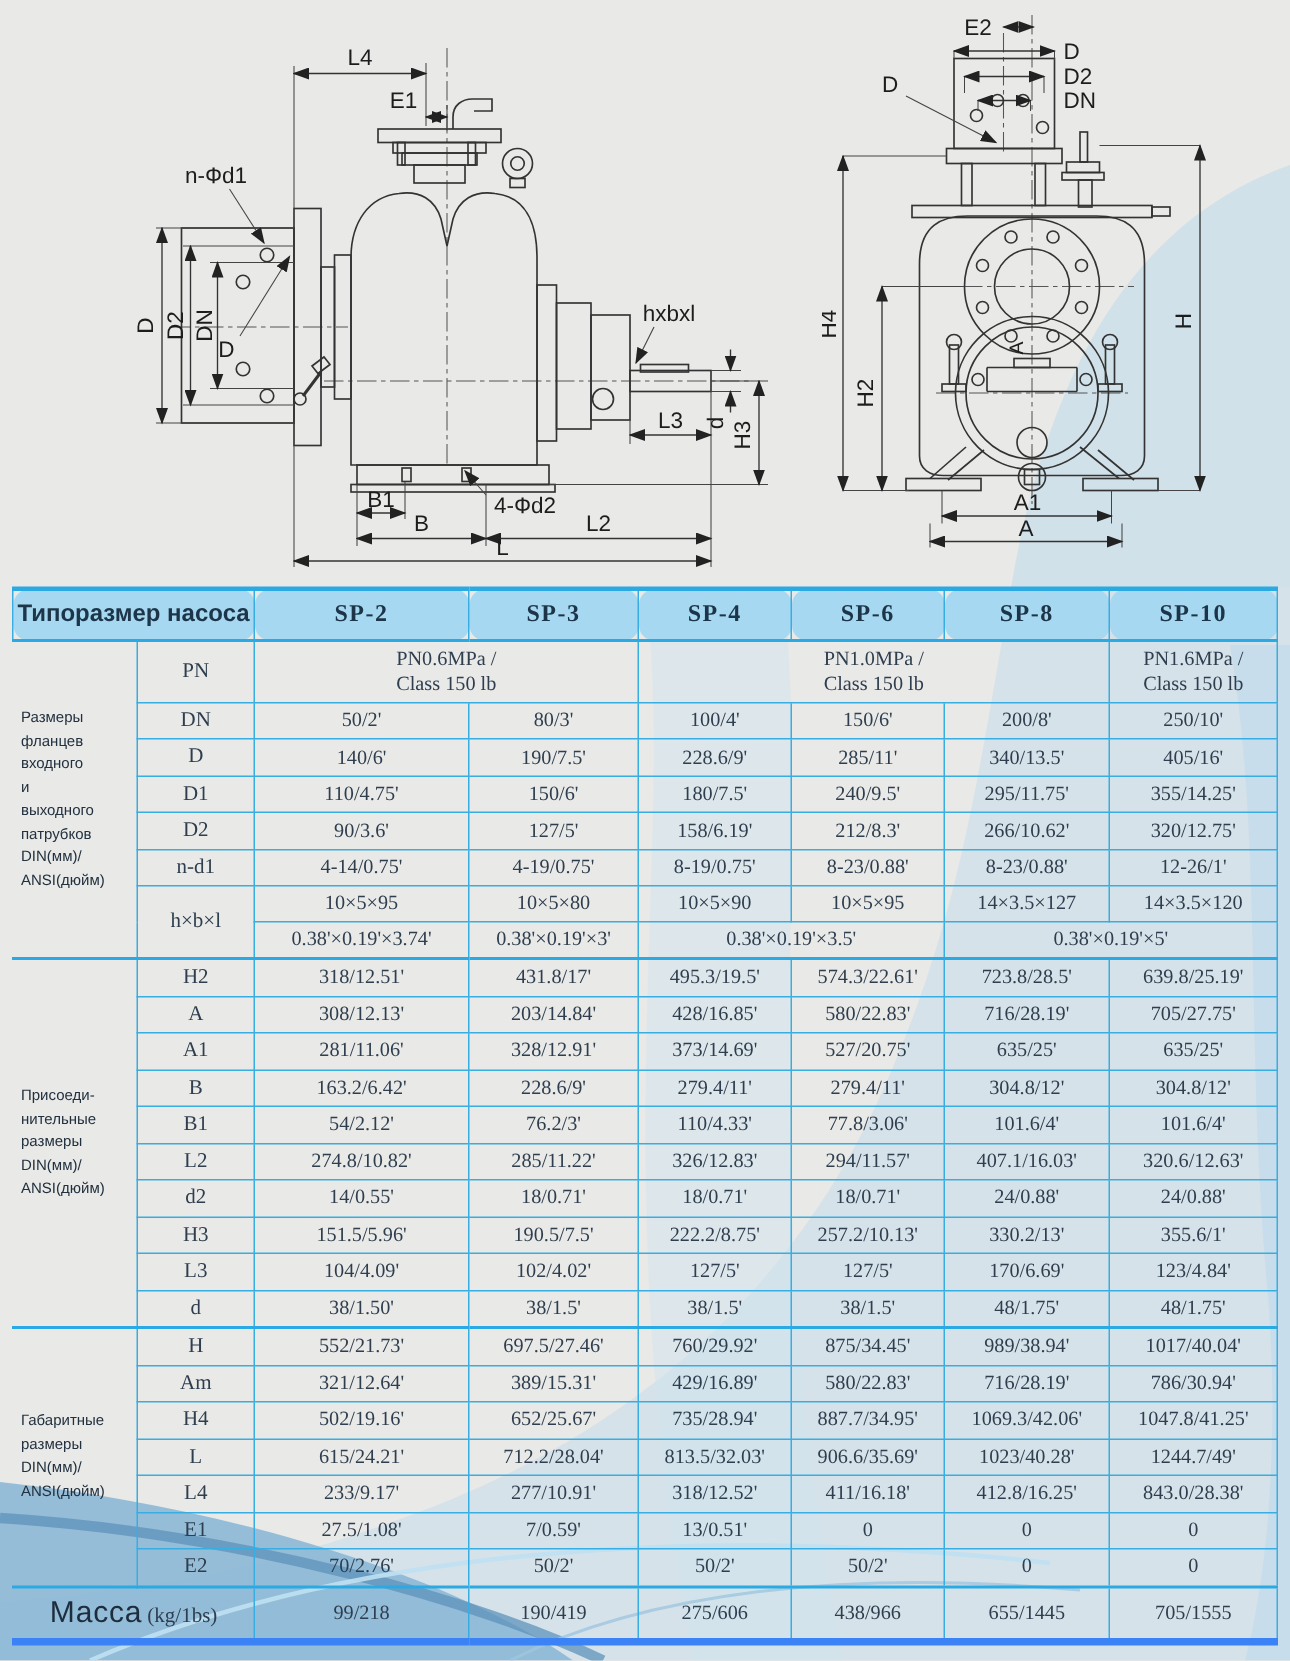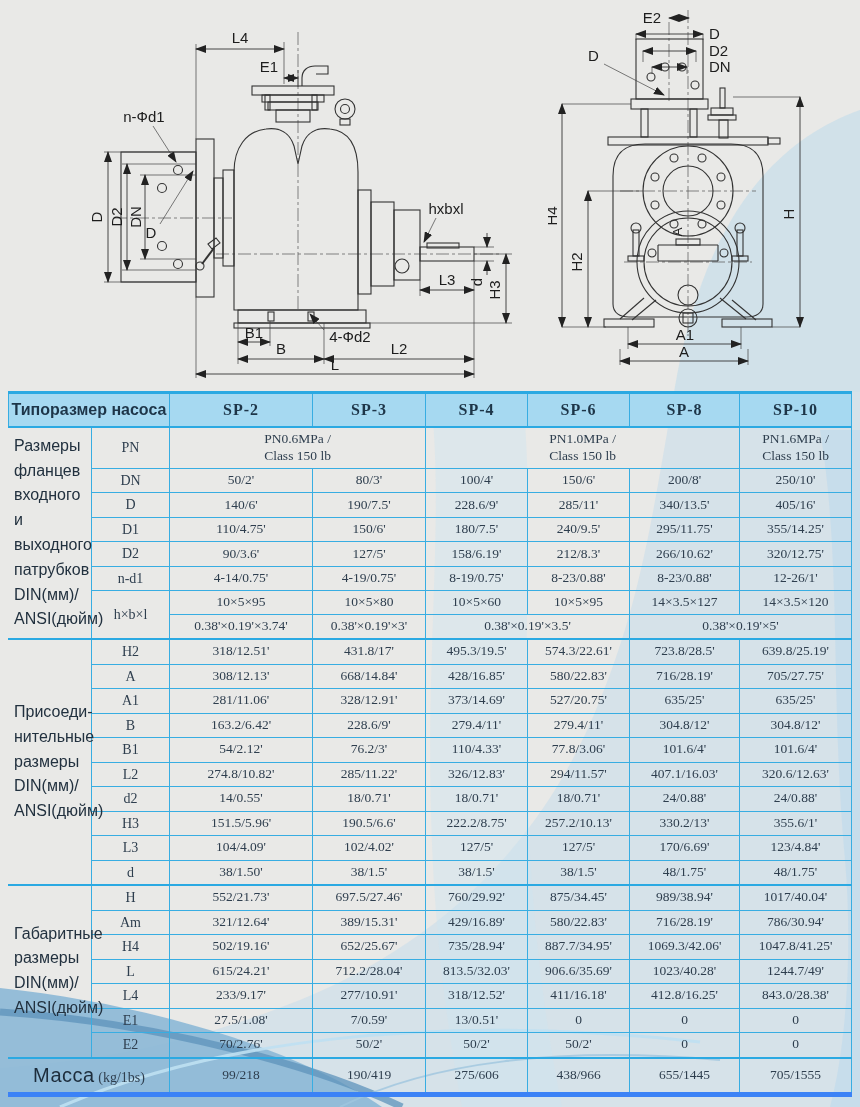--- a/index.html
+++ b/index.html
@@ -30,25 +30,25 @@
     font-family:"Liberation Serif", serif; color:#2e3e4e;
   }
   .spec-table td, .spec-table th {
     border:1px solid #38ade2; text-align:center; vertical-align:middle;
     white-space:pre-line; padding:3px 1px; font-size:13.5px; line-height:1.25;
     background:transparent;
   }
   .spec-table thead th {
     background:#a6d9f1; font-size:16px; font-weight:600; color:#1d3548;
     border-top:3px solid #2ba9e2; border-bottom:2px solid #2ba9e2;
-    padding:6px 2px; font-family:"Liberation Sans", sans-serif;
+    padding:6px 2px; font-family:"Liberation Sans", sans-serif;border-radius:10px;
   }
   .spec-table thead th.model { font-family:"Liberation Serif", serif; font-weight:700; letter-spacing:1px; }
   td.group {
-    font-family:"Liberation Sans", sans-serif; font-size:16px; text-align:left;
+    font-family:"Liberation Sans", sans-serif; font-size:10px; text-align:left;
     padding-left:5px; line-height:1.55; border-left-color:transparent; color:#22313f;
   }
   td.param { font-size:14px; }
   tr.sec-start td { border-top:2.5px solid #2ba9e2; }
   tr.mass-row td { border-top:2.5px solid #2ba9e2; border-bottom:5px solid #3b82f6; padding:4px 2px; }
   td.mass-label { font-family:"Liberation Sans", sans-serif; border-left-color:transparent; }
   .mass-word { font-size:20px; letter-spacing:0.5px; color:#1d2d3c; }
   .mass-unit { font-family:"Liberation Serif", serif; font-size:14px; }
 </style>
 </head>
@@ -358,21 +358,21 @@
           <td class="val">4-19/0.75'</td>
           <td class="val">8-19/0.75'</td>
           <td class="val">8-23/0.88'</td>
           <td class="val">8-23/0.88'</td>
           <td class="val">12-26/1'</td>
         </tr>
         <tr>
           <td class="param" rowspan="2">h×b×l</td>
           <td class="val">10×5×95</td>
           <td class="val">10×5×80</td>
-          <td class="val">10×5×60</td>
+          <td class="val">10×5×90</td>
           <td class="val">10×5×95</td>
           <td class="val">14×3.5×127</td>
           <td class="val">14×3.5×120</td>
         </tr>
         <tr>
           <td class="val">0.38'×0.19'×3.74'</td>
           <td class="val">0.38'×0.19'×3'</td>
           <td class="val" colspan="2">0.38'×0.19'×3.5'</td>
           <td class="val" colspan="2">0.38'×0.19'×5'</td>
         </tr>
@@ -386,21 +386,21 @@
           <td class="val">318/12.51'</td>
           <td class="val">431.8/17'</td>
           <td class="val">495.3/19.5'</td>
           <td class="val">574.3/22.61'</td>
           <td class="val">723.8/28.5'</td>
           <td class="val">639.8/25.19'</td>
         </tr>
         <tr>
           <td class="param">A</td>
           <td class="val">308/12.13'</td>
-          <td class="val">668/14.84'</td>
+          <td class="val">203/14.84'</td>
           <td class="val">428/16.85'</td>
           <td class="val">580/22.83'</td>
           <td class="val">716/28.19'</td>
           <td class="val">705/27.75'</td>
         </tr>
         <tr>
           <td class="param">A1</td>
           <td class="val">281/11.06'</td>
           <td class="val">328/12.91'</td>
           <td class="val">373/14.69'</td>
@@ -440,21 +440,21 @@
           <td class="val">14/0.55'</td>
           <td class="val">18/0.71'</td>
           <td class="val">18/0.71'</td>
           <td class="val">18/0.71'</td>
           <td class="val">24/0.88'</td>
           <td class="val">24/0.88'</td>
         </tr>
         <tr>
           <td class="param">H3</td>
           <td class="val">151.5/5.96'</td>
-          <td class="val">190.5/6.6'</td>
+          <td class="val">190.5/7.5'</td>
           <td class="val">222.2/8.75'</td>
           <td class="val">257.2/10.13'</td>
           <td class="val">330.2/13'</td>
           <td class="val">355.6/1'</td>
         </tr>
         <tr>
           <td class="param">L3</td>
           <td class="val">104/4.09'</td>
           <td class="val">102/4.02'</td>
           <td class="val">127/5'</td>

